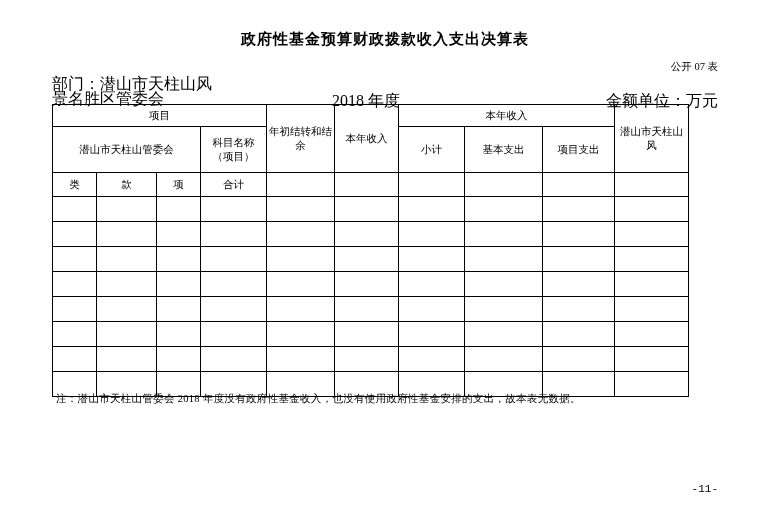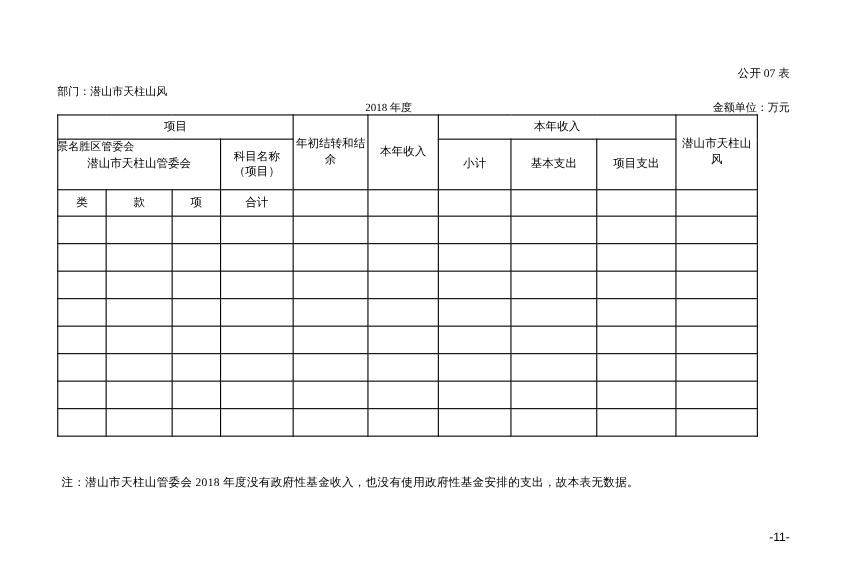--- a/index.html
+++ b/index.html
@@ -38,32 +38,32 @@
     top: 60px;
     font-size: 10.5px;
     font-family: "Liberation Serif", serif;
     margin-left: 16px;
   }
   .meta-row {
     position: absolute;
     left: 52px;
     top: 76px;
     width: 666px;
-    font-size: 10px;
+    font-size: 16px;
     height: 30px;
   }
   .dept-block {
     position: absolute;
     left: 0;
     top: 0;
     line-height: 15px;
     white-space: nowrap;
   }
   .dept-line1 { display: block; }
-  .dept-line2 { display: block; margin-top: 35px; }
+  .dept-line2 { display: block; }
   .year-label {
     position: absolute;
     left: 280px;
     top: 15px;
     white-space: nowrap;
     text-align: right;
   }
   .unit-label {
     position: absolute;
     right: 0px;
@@ -91,35 +91,35 @@
   .h-head3 { height: 24px; }
   .h-body { height: 25px; }
   .cell-multi { line-height: 14px; }
   .note {
     position: absolute;
     left: 56px;
     top: 392px;
     font-size: 10.5px;
     letter-spacing: 0.3px;
     white-space: nowrap;
-    margin-top: 40px;
   }
   .page-num {
     position: absolute;
     right: 52px;
     bottom: 28px;
     font-size: 11px;
-    font-family: Liberation Sans, sans-serif;
+    font-family: Liberation Mono, monospace;
   }
 </style>
 </head>
 <body>
 
 <div class="page">
 
+  <div class="doc-title">政府性基金预算财政拨款收入支出决算表</div>
 
   <div class="form-code">公开 07 表</div>
 
   <div class="meta-row">
     <div class="dept-block">
       <span class="dept-line1">部门：潜山市天柱山风</span>
       <span class="dept-line2">景名胜区管委会</span>
     </div>
     <div class="year-label">2018 年度</div>
     <div class="unit-label">金额单位：万元</div>

